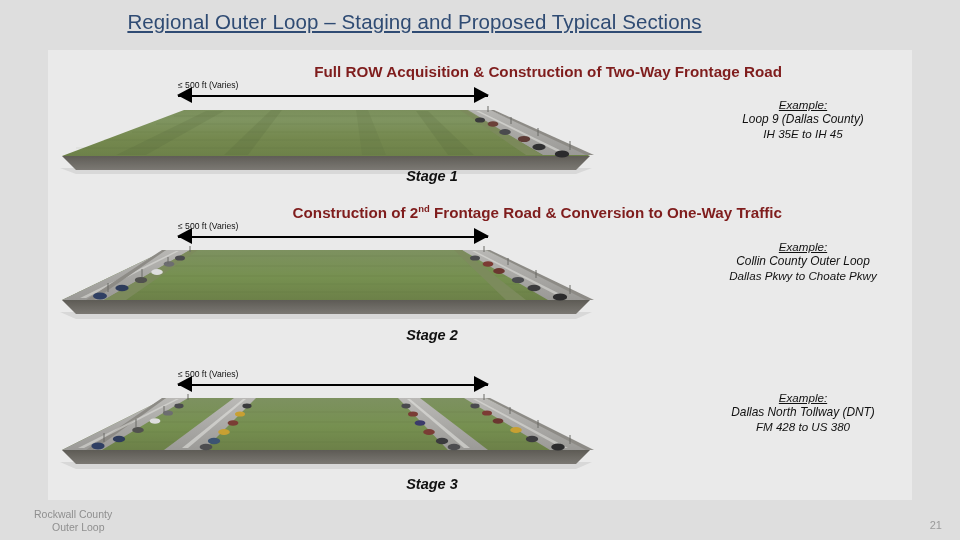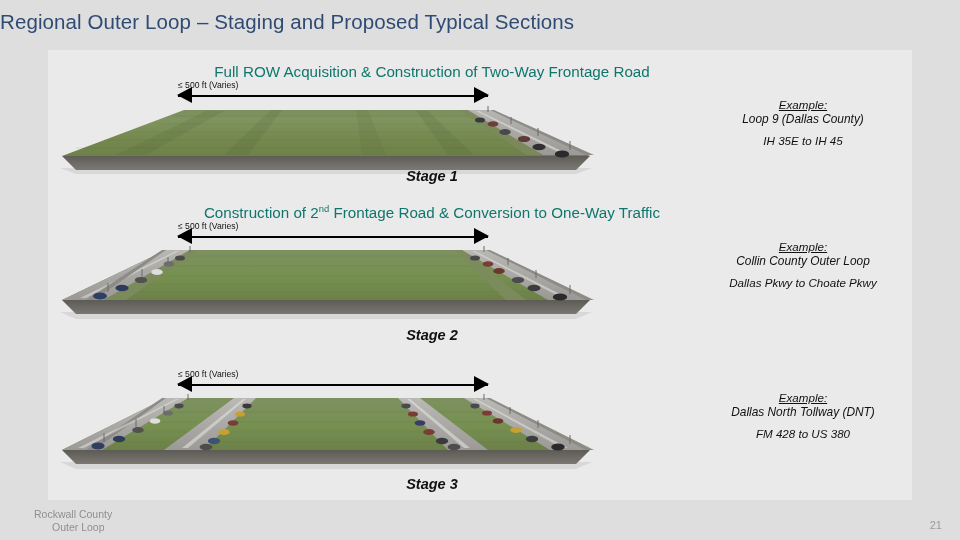--- a/index.html
+++ b/index.html
@@ -6,45 +6,46 @@
   body{
     width:960px;height:540px;overflow:hidden;
     background:#dedede;
     font-family:"Liberation Sans", sans-serif;
     position:relative;
   }
 
   
   .slide-title{
     position:absolute;left:0;top:10px;width:829px;
-    text-align:left;
+    text-align:center;
     font-size:20.5px;
     color:#2f4b73;
     letter-spacing:0.1px;
     white-space:nowrap;
+    text-decoration:underline;
   }
 
   
   .content-panel{
     position:absolute;left:48px;top:50px;width:864px;height:450px;
     background:#eaeaea;
   }
 
   
   .stage-block{position:absolute;left:0;width:864px;}
   .stage-1{top:6px;height:142px;}
   .stage-2{top:150px;height:145px;}
   .stage-3{top:297px;height:150px;}
 
   .stage-heading{
     position:absolute;left:0;width:700px;
-    text-align:center;
-    font-weight:normal;
+    text-align:right;
+    font-weight:bold;
     font-size:15.2px;
-    color:#0f766e;
+    color:#7f1d1d;
     white-space:nowrap;
   }
   .stage-1 .stage-heading{top:7px;font-size:15.2px;}
   .stage-2 .stage-heading{top:3px;font-size:15.2px;}
   .stage-3 .stage-heading{top:4px;font-size:15.2px;}
   .stage-heading sup{font-size:0.62em;vertical-align:super;}
 
   
   .dim-wrap{position:absolute;height:22px;}
   .dim-label{
@@ -77,21 +78,21 @@
   .example{
     position:absolute;width:230px;text-align:center;color:#111;
   }
   .example .ex-label{
     font-style:italic;font-size:11.6px;text-decoration:underline;text-align:center;
   }
   .example .ex-name{
     font-style:italic;font-weight:normal;font-size:11.9px;margin-top:1px;
   }
   .example .ex-limits{
-    font-style:italic;font-size:11.6px;margin-top:8px;
+    font-style:italic;font-size:11.6px;margin-top:1px;
   }
 
   
   .footer-rule{
     position:absolute;left:0;top:502px;width:960px;height:38px;
     background:#dedede;
   }
   .footer-text{
     position:absolute;left:34px;top:508px;
     font-size:10.5px;line-height:13px;color:#8f8f8f;

